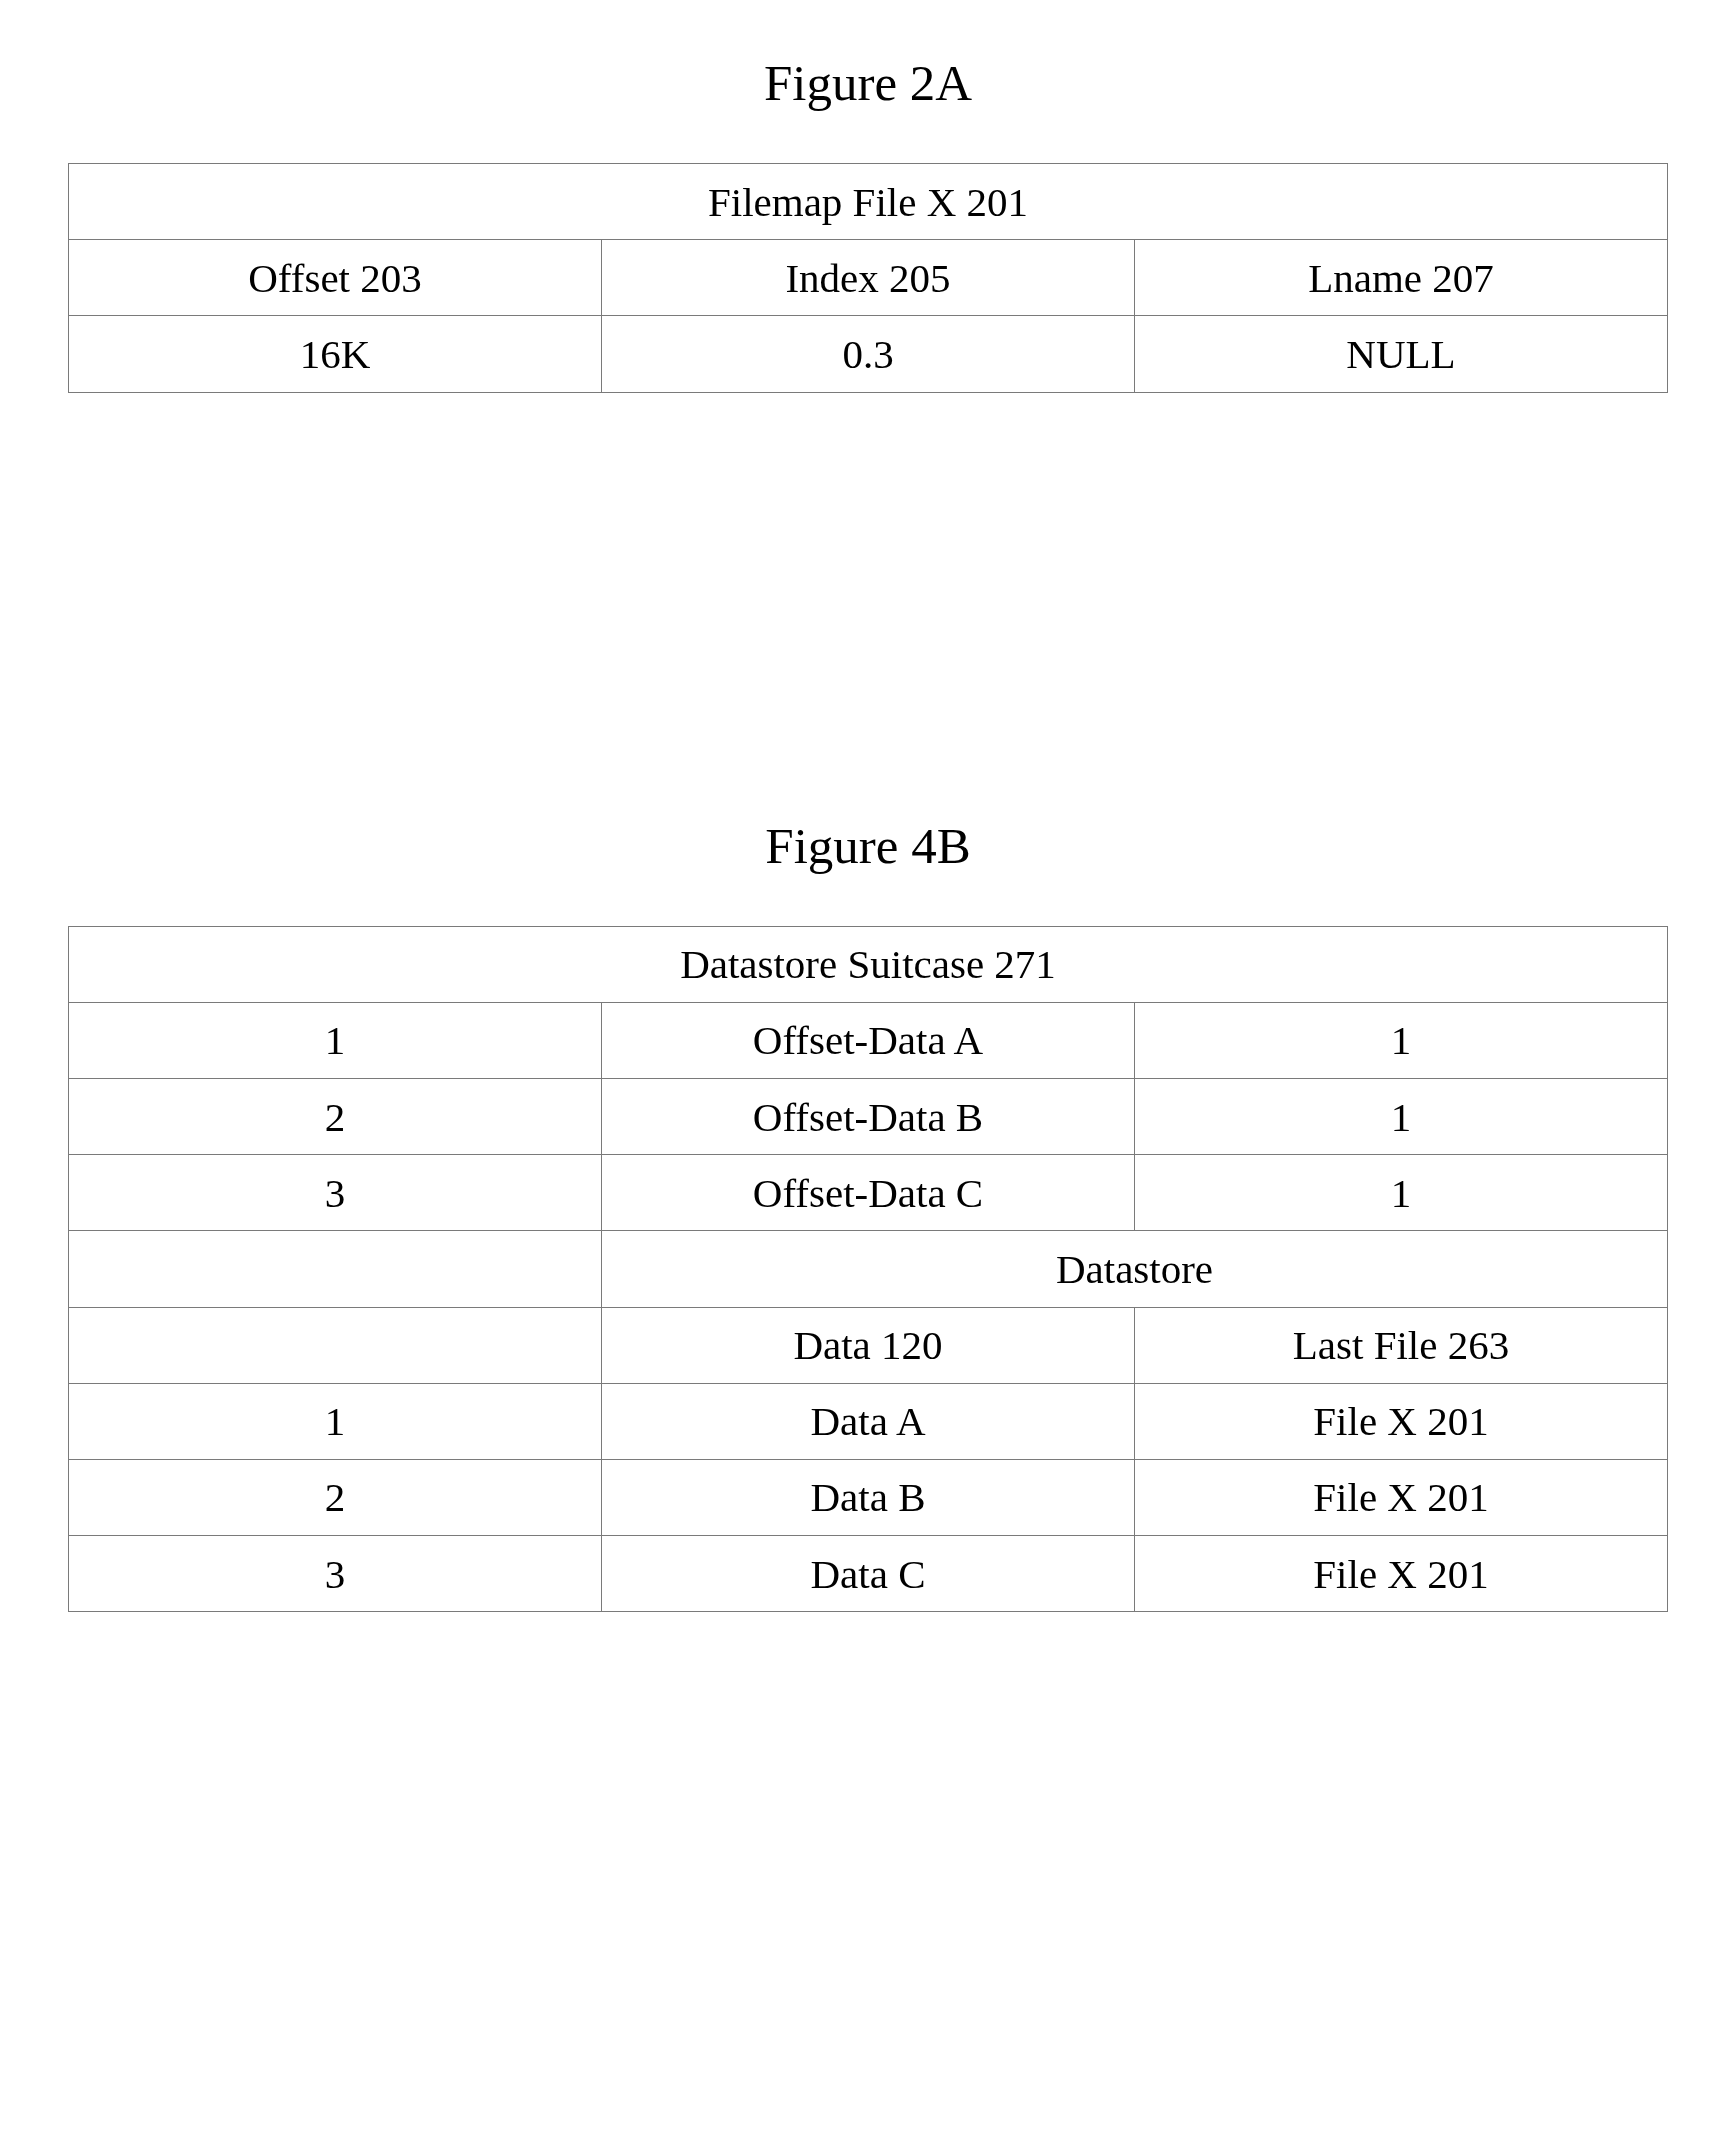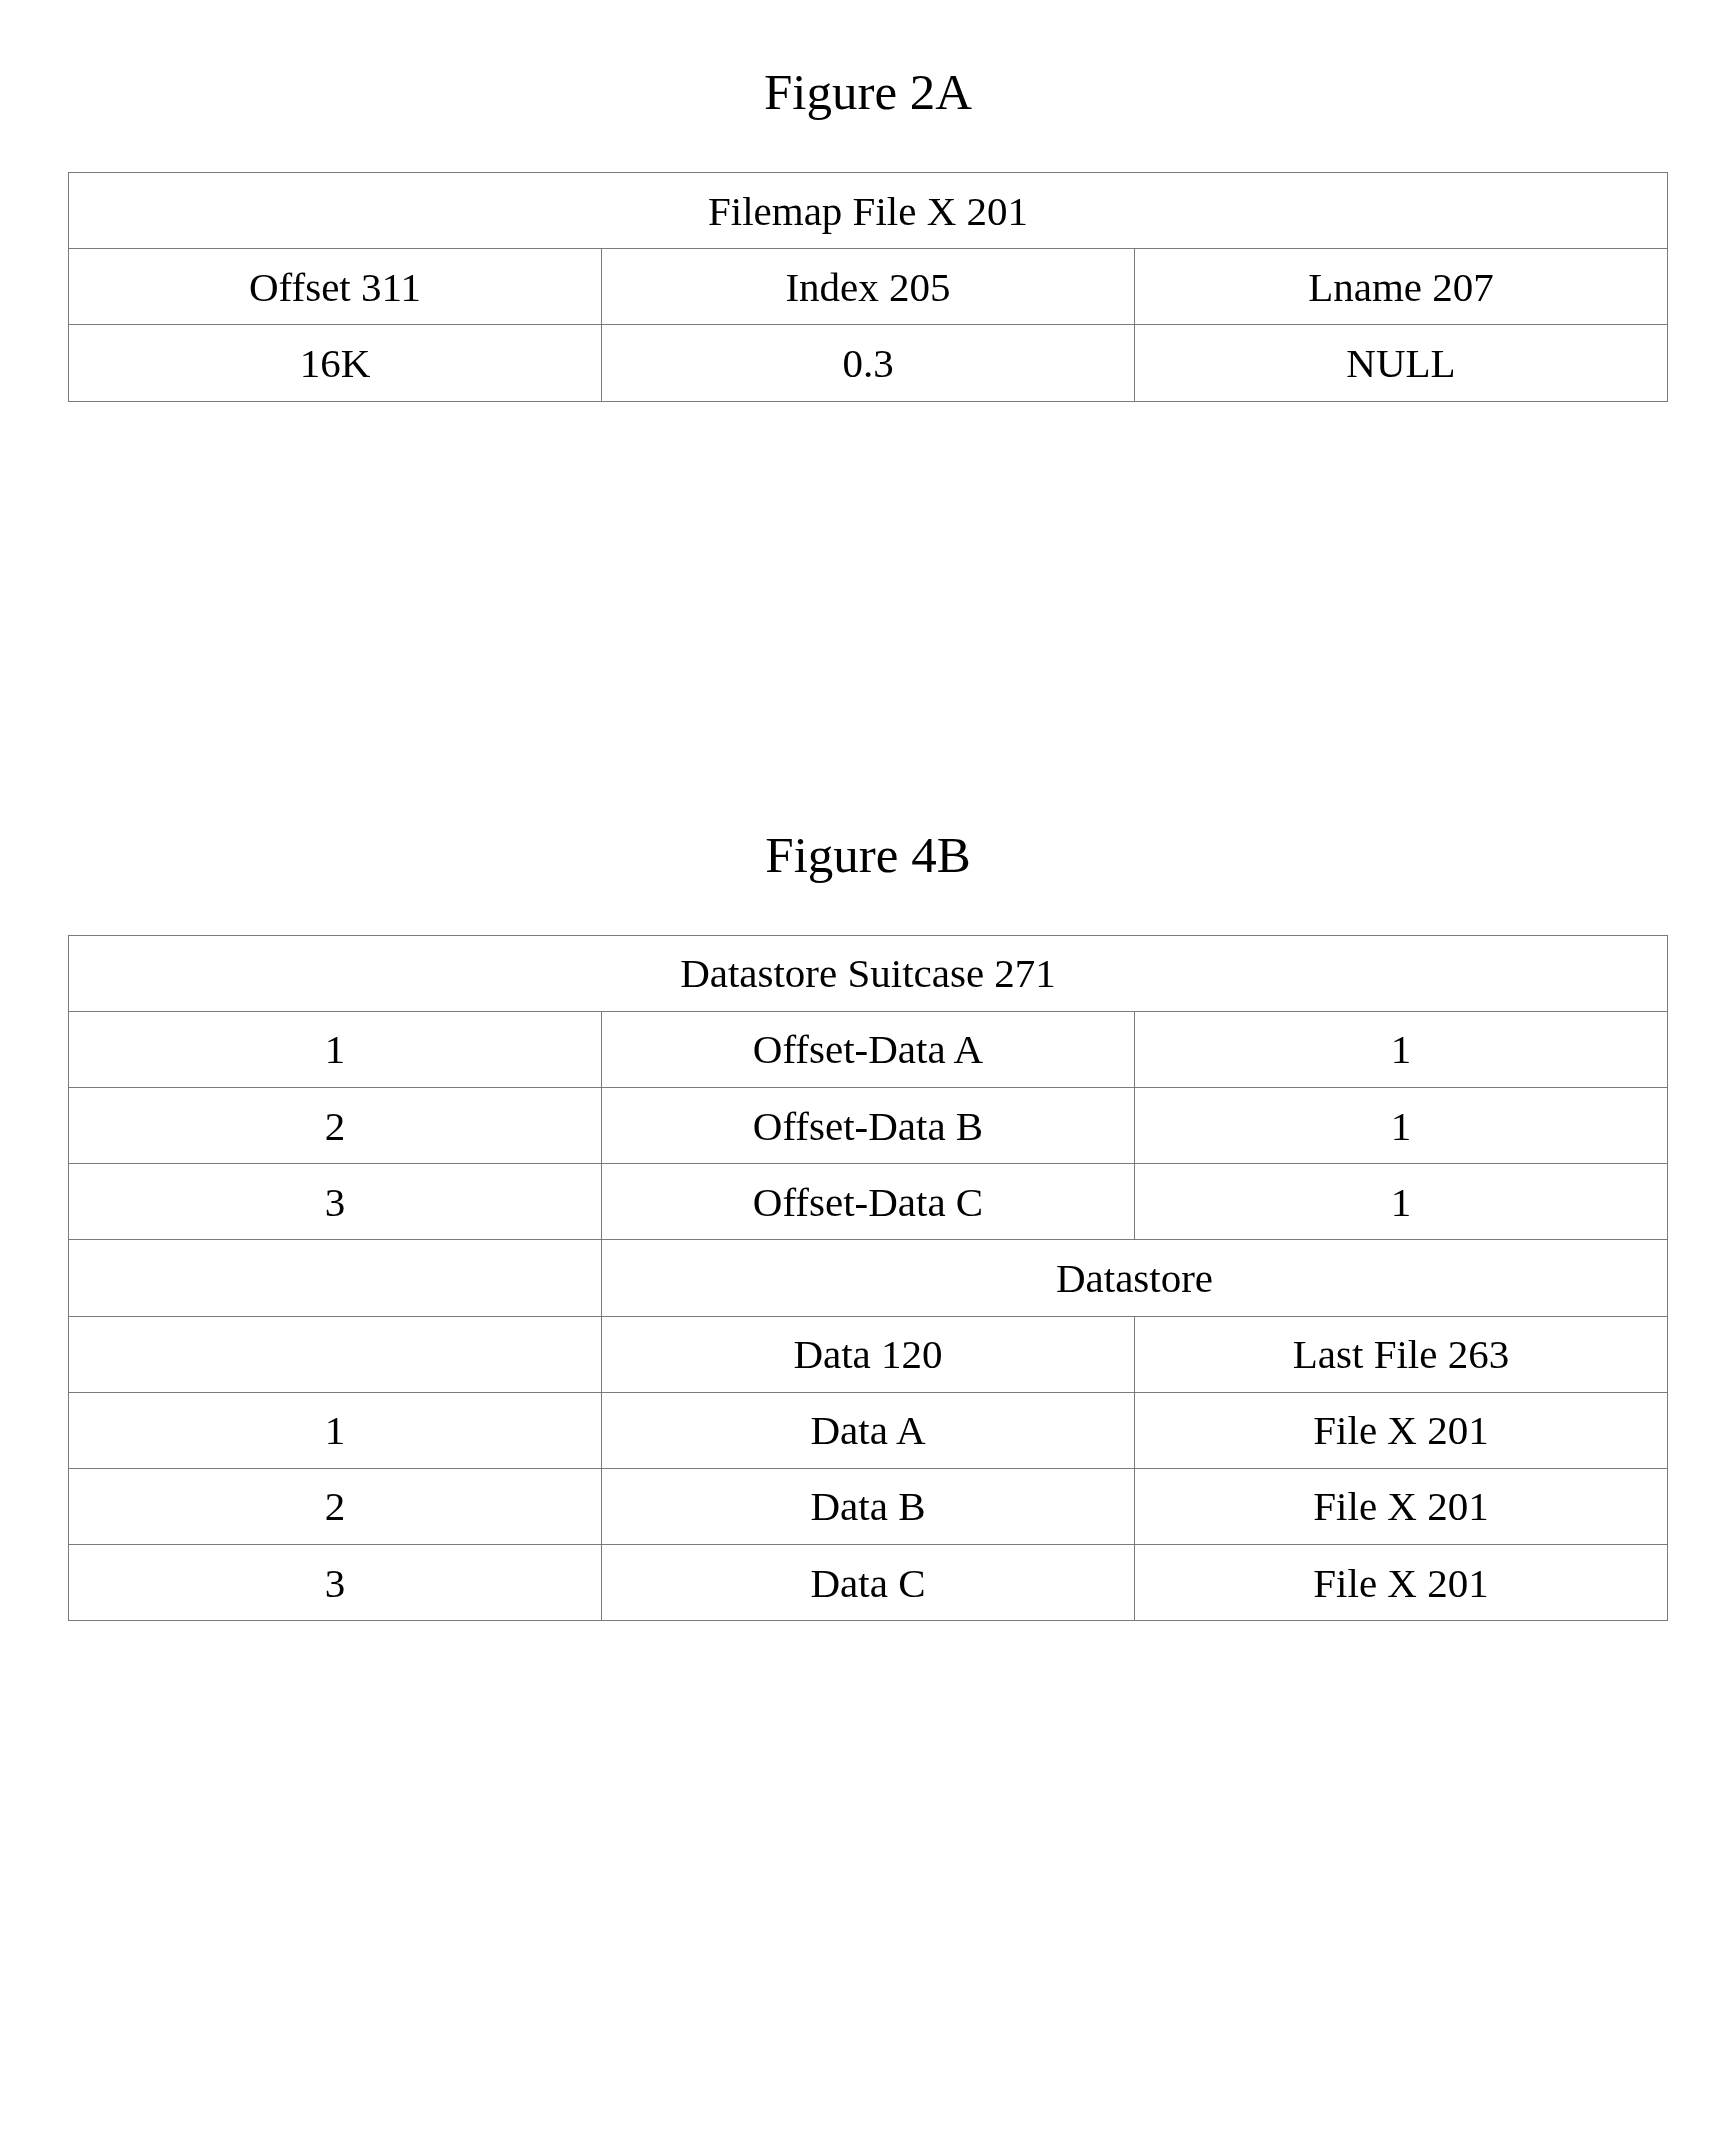--- a/index.html
+++ b/index.html
@@ -12,21 +12,21 @@
       background: #ffffff;
       width: 1736px;
       height: 2143px;
       padding: 34px 68px;
       color: #000000;
     }
     .figure-title {
       text-align: center;
       font-size: 51px;
       font-weight: normal;
-      margin-top: 29px;
+      margin-top: 20px;
       margin-bottom: 51px;
     }
     .figure-b-title {
       margin-top: 424px;
     }
     table {
       width: 100%;
       border-collapse: collapse;
       font-size: 41px;
       border-radius: 24px;
@@ -48,21 +48,21 @@
 <body>
 
 <div class="figure-title">Figure 2A</div>
 
 <table>
   <tbody>
       <tr class="title-row">
     <td colspan="3">Filemap File X 201</td>
   </tr>
   <tr>
-    <td class="col3">Offset 311</td>
+    <td class="col3">Offset 203</td>
     <td class="col3">Index 205</td>
     <td class="col3">Lname 207</td>
   </tr>
   <tr>
     <td>16K</td>
     <td>0.3</td>
     <td>NULL</td>
   </tr>
 </tbody>
   </table>

